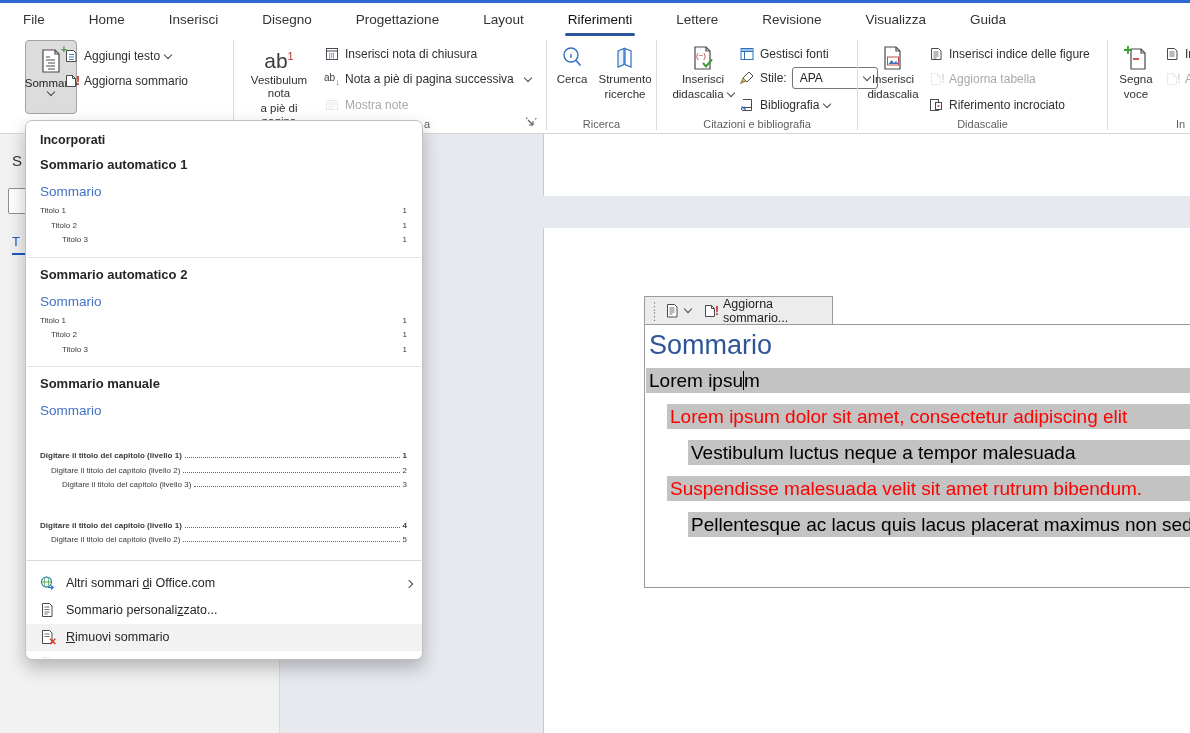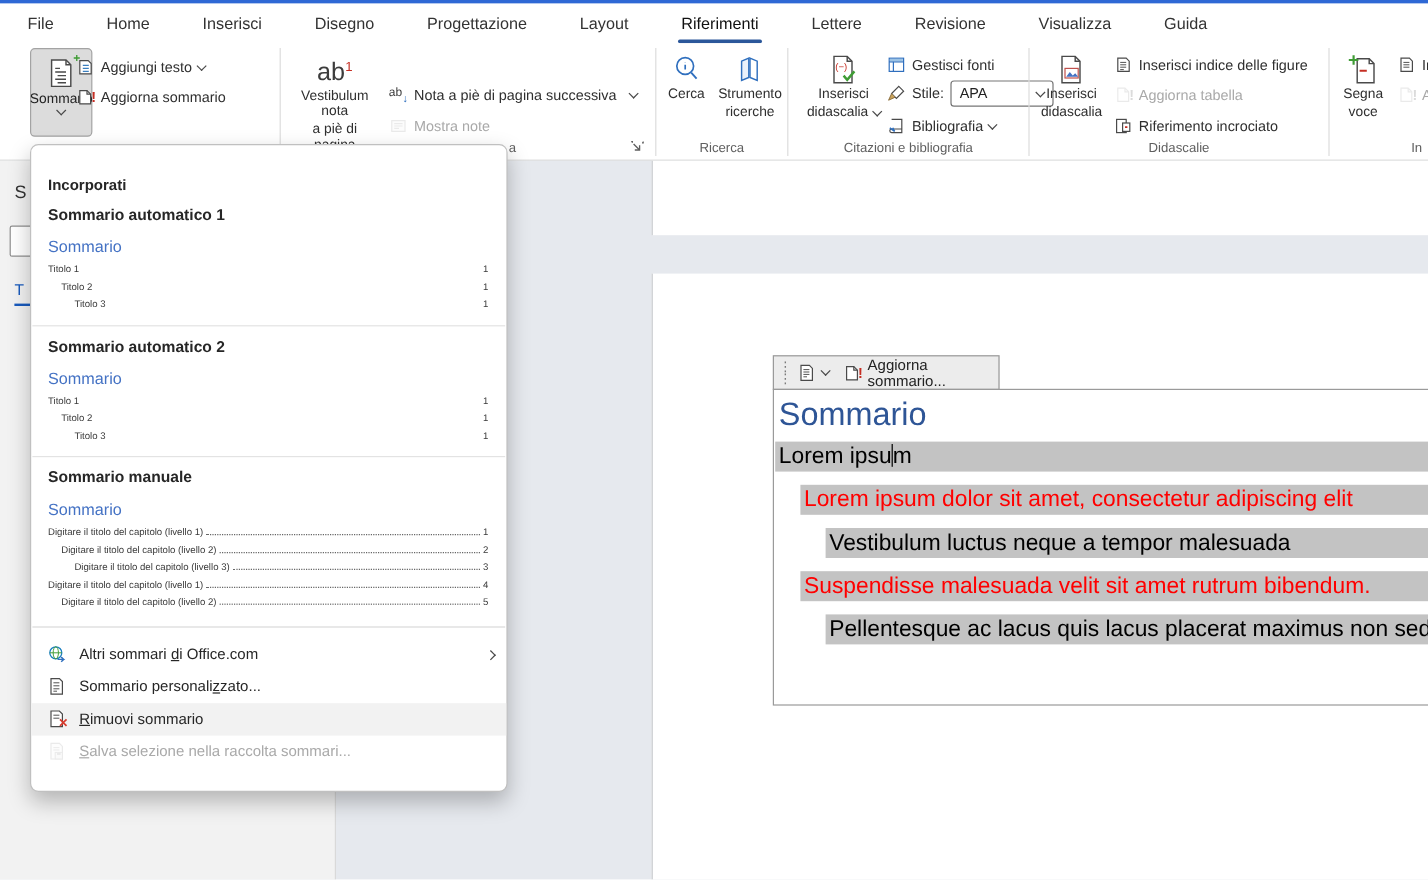--- a/index.html
+++ b/index.html
@@ -72,28 +72,28 @@
     border:1px solid #9a9a9a; }
   #doc-heading { position:absolute; left:105px; top:100px; font-size:27px; line-height:34px;
     color:#2e5596; }
   .tocrow { position:absolute; right:-10px; height:25px; background:#c3c3c3;
     font-size:19px; line-height:25px; padding-left:3px; white-space:nowrap; overflow:hidden; }
   .caret { display:inline-block; width:1px; height:19px; background:#000; vertical-align:-3px; }
 
   
   #menu { position:absolute; left:25px; top:120px; width:398px; height:540px; background:#fff;
     border:1px solid #c0c0c0; border-radius:7px; box-shadow:0 8px 18px rgba(0,0,0,.25);
-    z-index:50; padding-top:26px; overflow:hidden; }
+    z-index:50; padding-top:12px; overflow:hidden; }
   .m-header { font-size:12.5px; font-weight:700; color:#262626; margin:0 0 10px 14px; }
   .g-title { font-size:13px; font-weight:700; color:#262626; margin:6px 0 0 14px; }
   .preview { margin:10px 15px 6px 14px; }
   .pv-heading { font-size:13.5px; color:#4472c4; line-height:19px; margin-bottom:3px; }
   .pv-row { display:flex; align-items:baseline; font-size:8px; color:#3a3a3a; line-height:14.5px; }
   .pv-row .lbl { white-space:nowrap; }
-  .pv-row.b .lbl, .pv-row.b .pg { font-weight:400; }
+  .pv-row.b .lbl, .pv-row.b .pg { font-weight:700;margin-top:26px; }
   .pv-row.auto .lbl { font-weight:400; }
   .pv-row .fill { flex:1; }
   .pv-row .fill.dots-leader { border-bottom:1.5px dotted #666; margin:0 3px 3px 3px; }
   .pv-row .pg { flex:none; }
   .lv1 { padding-left:11px; } .lv2 { padding-left:22px; }
   .m-sep { border-top:1px solid #e3e3e3; margin:9px 1px; }
   .mi { display:flex; align-items:center; height:27px; padding:0 10px 0 13px; font-size:12.5px; color:#262626; }
   .mi .mi-label { margin-left:11px; }
   .mi.hover { background:#f2f2f2; }
   .mi.disabled { color:#a9a9a9; }
@@ -157,20 +157,30 @@
       </div>
     </div>
     <div class="rsep" style="left:233px;"></div>
 
     <div class="rgroup" style="left:234px;width:312px;">
       <div class="bigbtn" style="left:8px;width:74px;">
         <span style="font-size:21px;color:#3c3c3c;line-height:22px;"><span>ab</span><sup style="color:#c52e23;font-size:11px;">1</sup></span>
         <span>Vestibulum nota</span>
         <span>a piè di pagina</span>
       </div>
+      <div class="smallbtn" style="left:90px;top:6px;">
+        <span class="icon16">
+          <svg viewBox="0 0 16 16">
+              <rect x="2.5" y="2.5" width="11" height="11" fill="#fff" stroke="#4a4a4a"></rect>
+              <path d="M2.5 5h11" stroke="#4a4a4a"></path>
+              <text x="5" y="12" font-size="7" fill="#2f6fbe">[i]</text>
+            </svg>
+        </span>
+        <span>Inserisci nota di chiusura</span>
+      </div>
       <div class="smallbtn" style="left:90px;top:31px;">
         <span class="icon16">
           <span style="position:absolute;left:0;top:1px;font-size:10px;color:#3c3c3c;">ab</span>
           <span class="ovl" style="right:0;bottom:0;color:#2f6fbe;font-size:9px;">↓</span>
         </span>
         <span>Nota a piè di pagina successiva</span>
         <span class="chev" style="margin-left:6px;"></span>
       </div>
       <div class="smallbtn disabled" style="left:90px;top:57px;">
         <span class="icon16">

